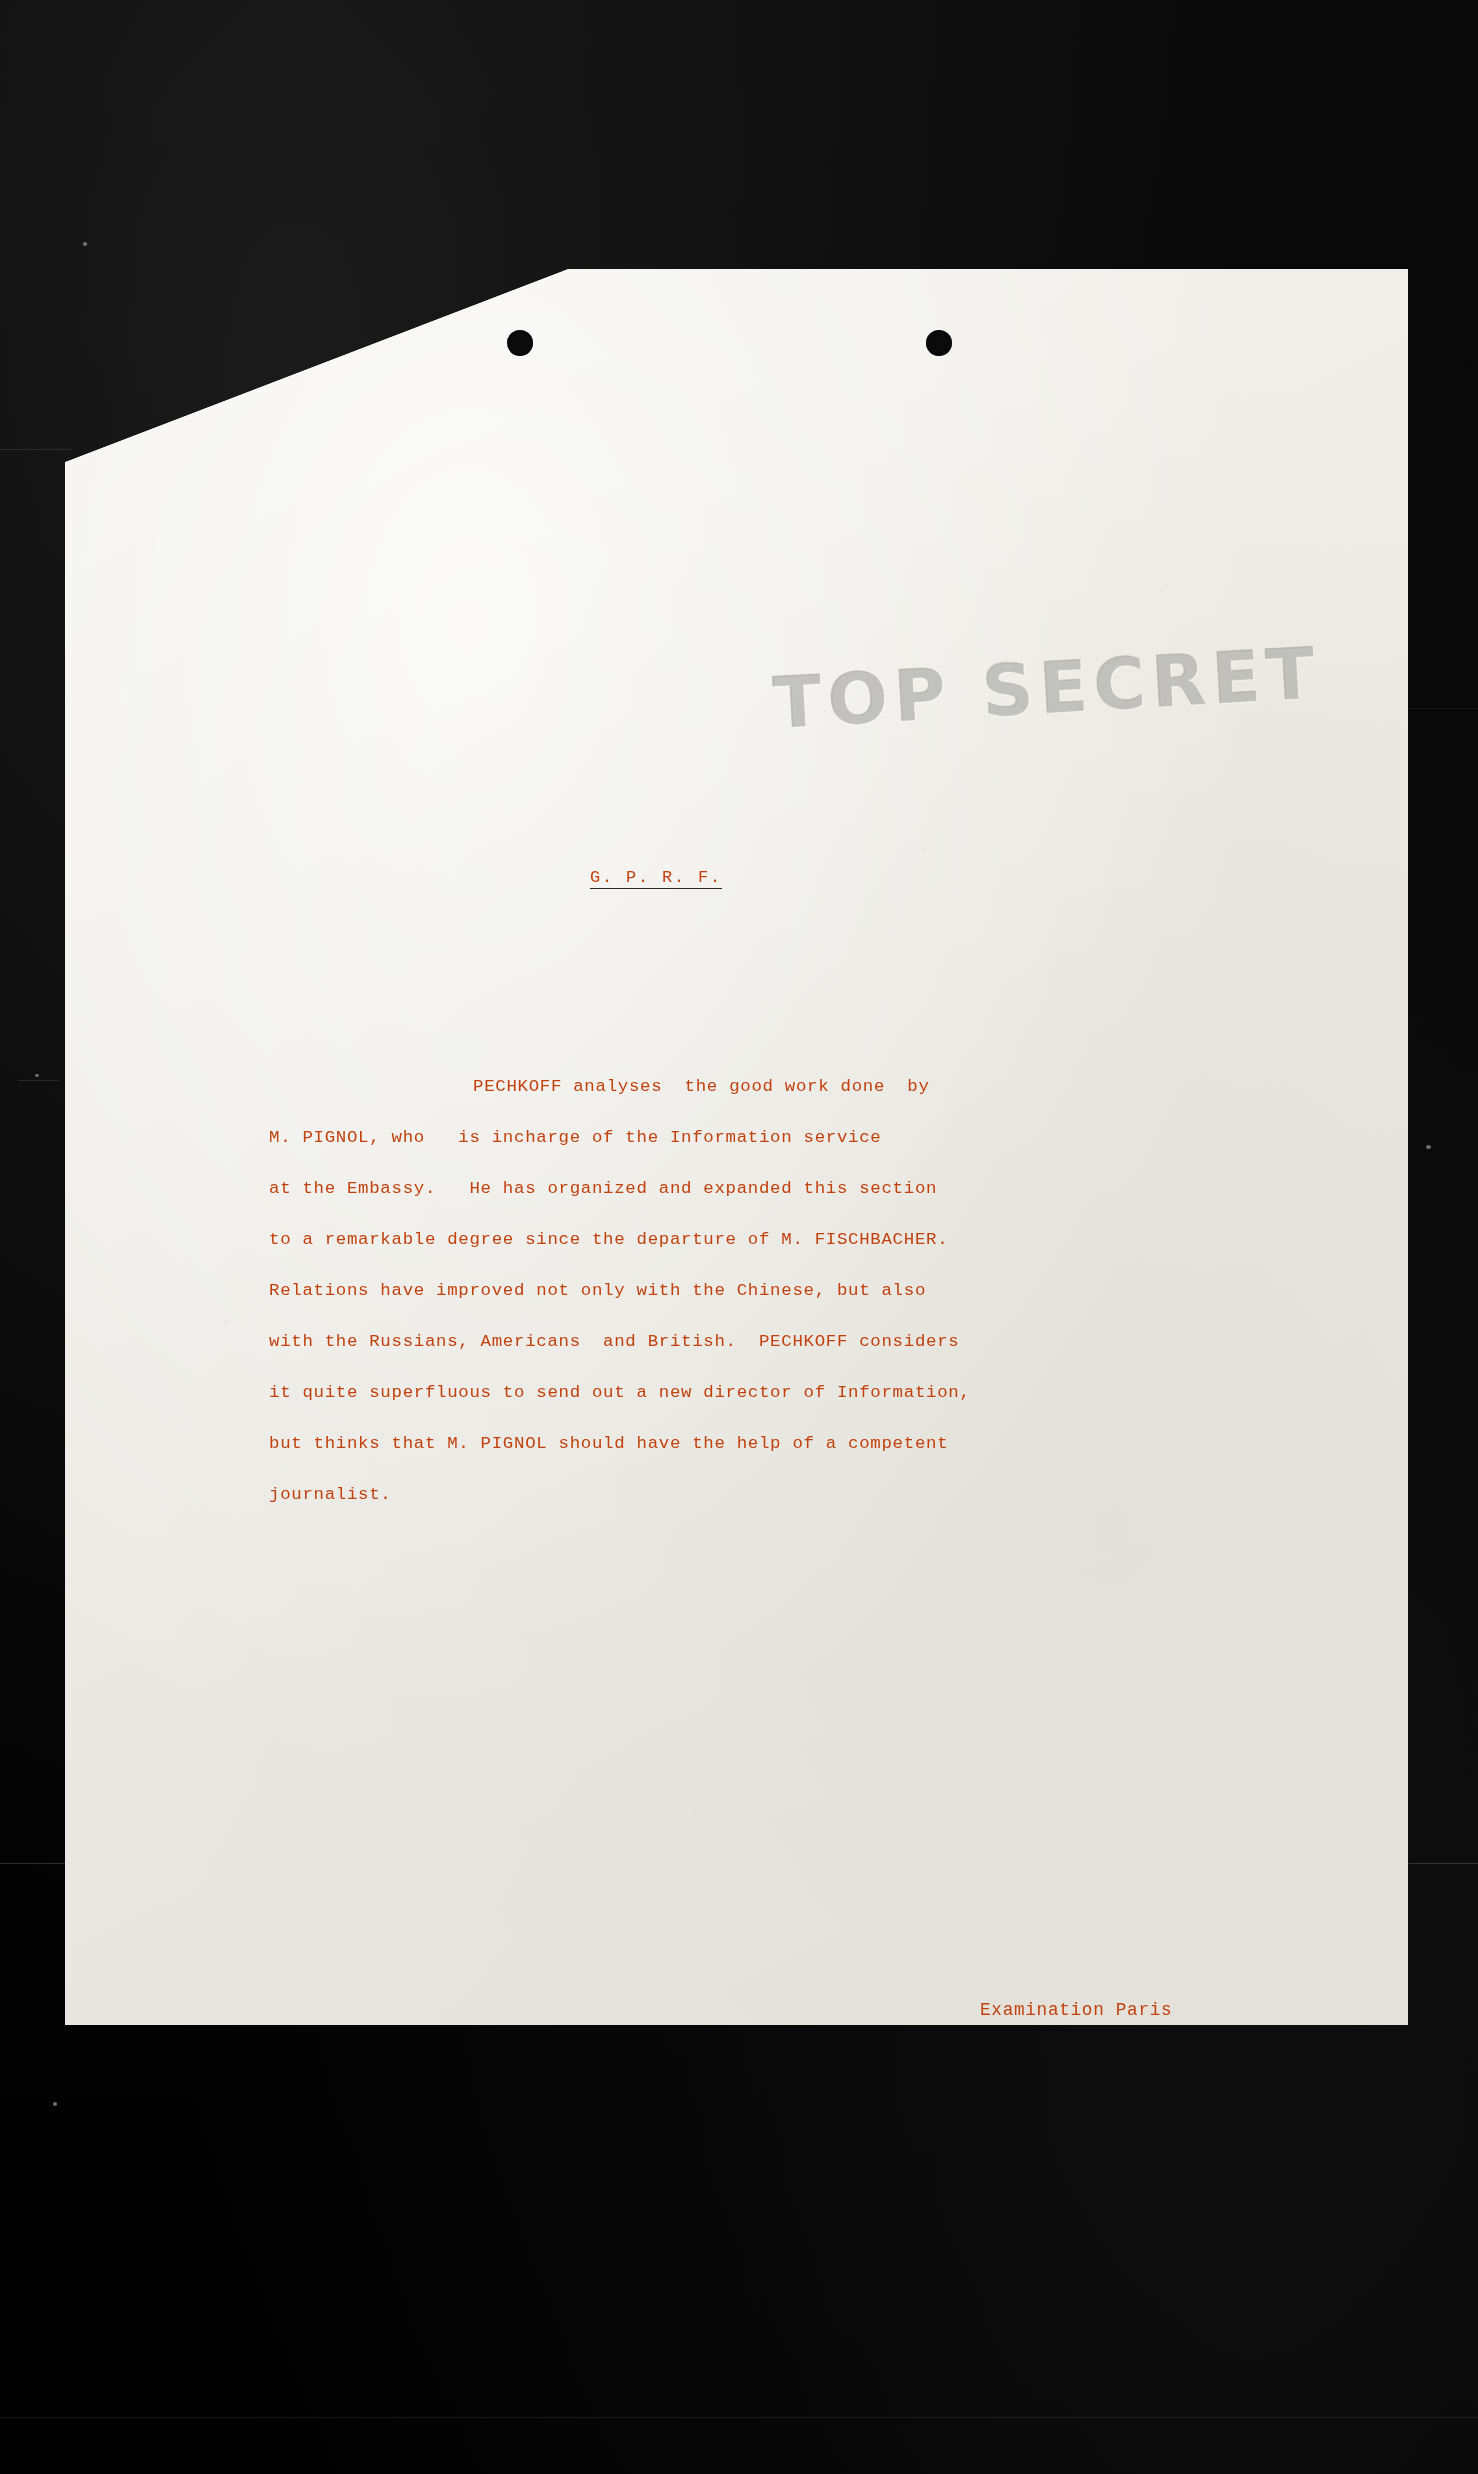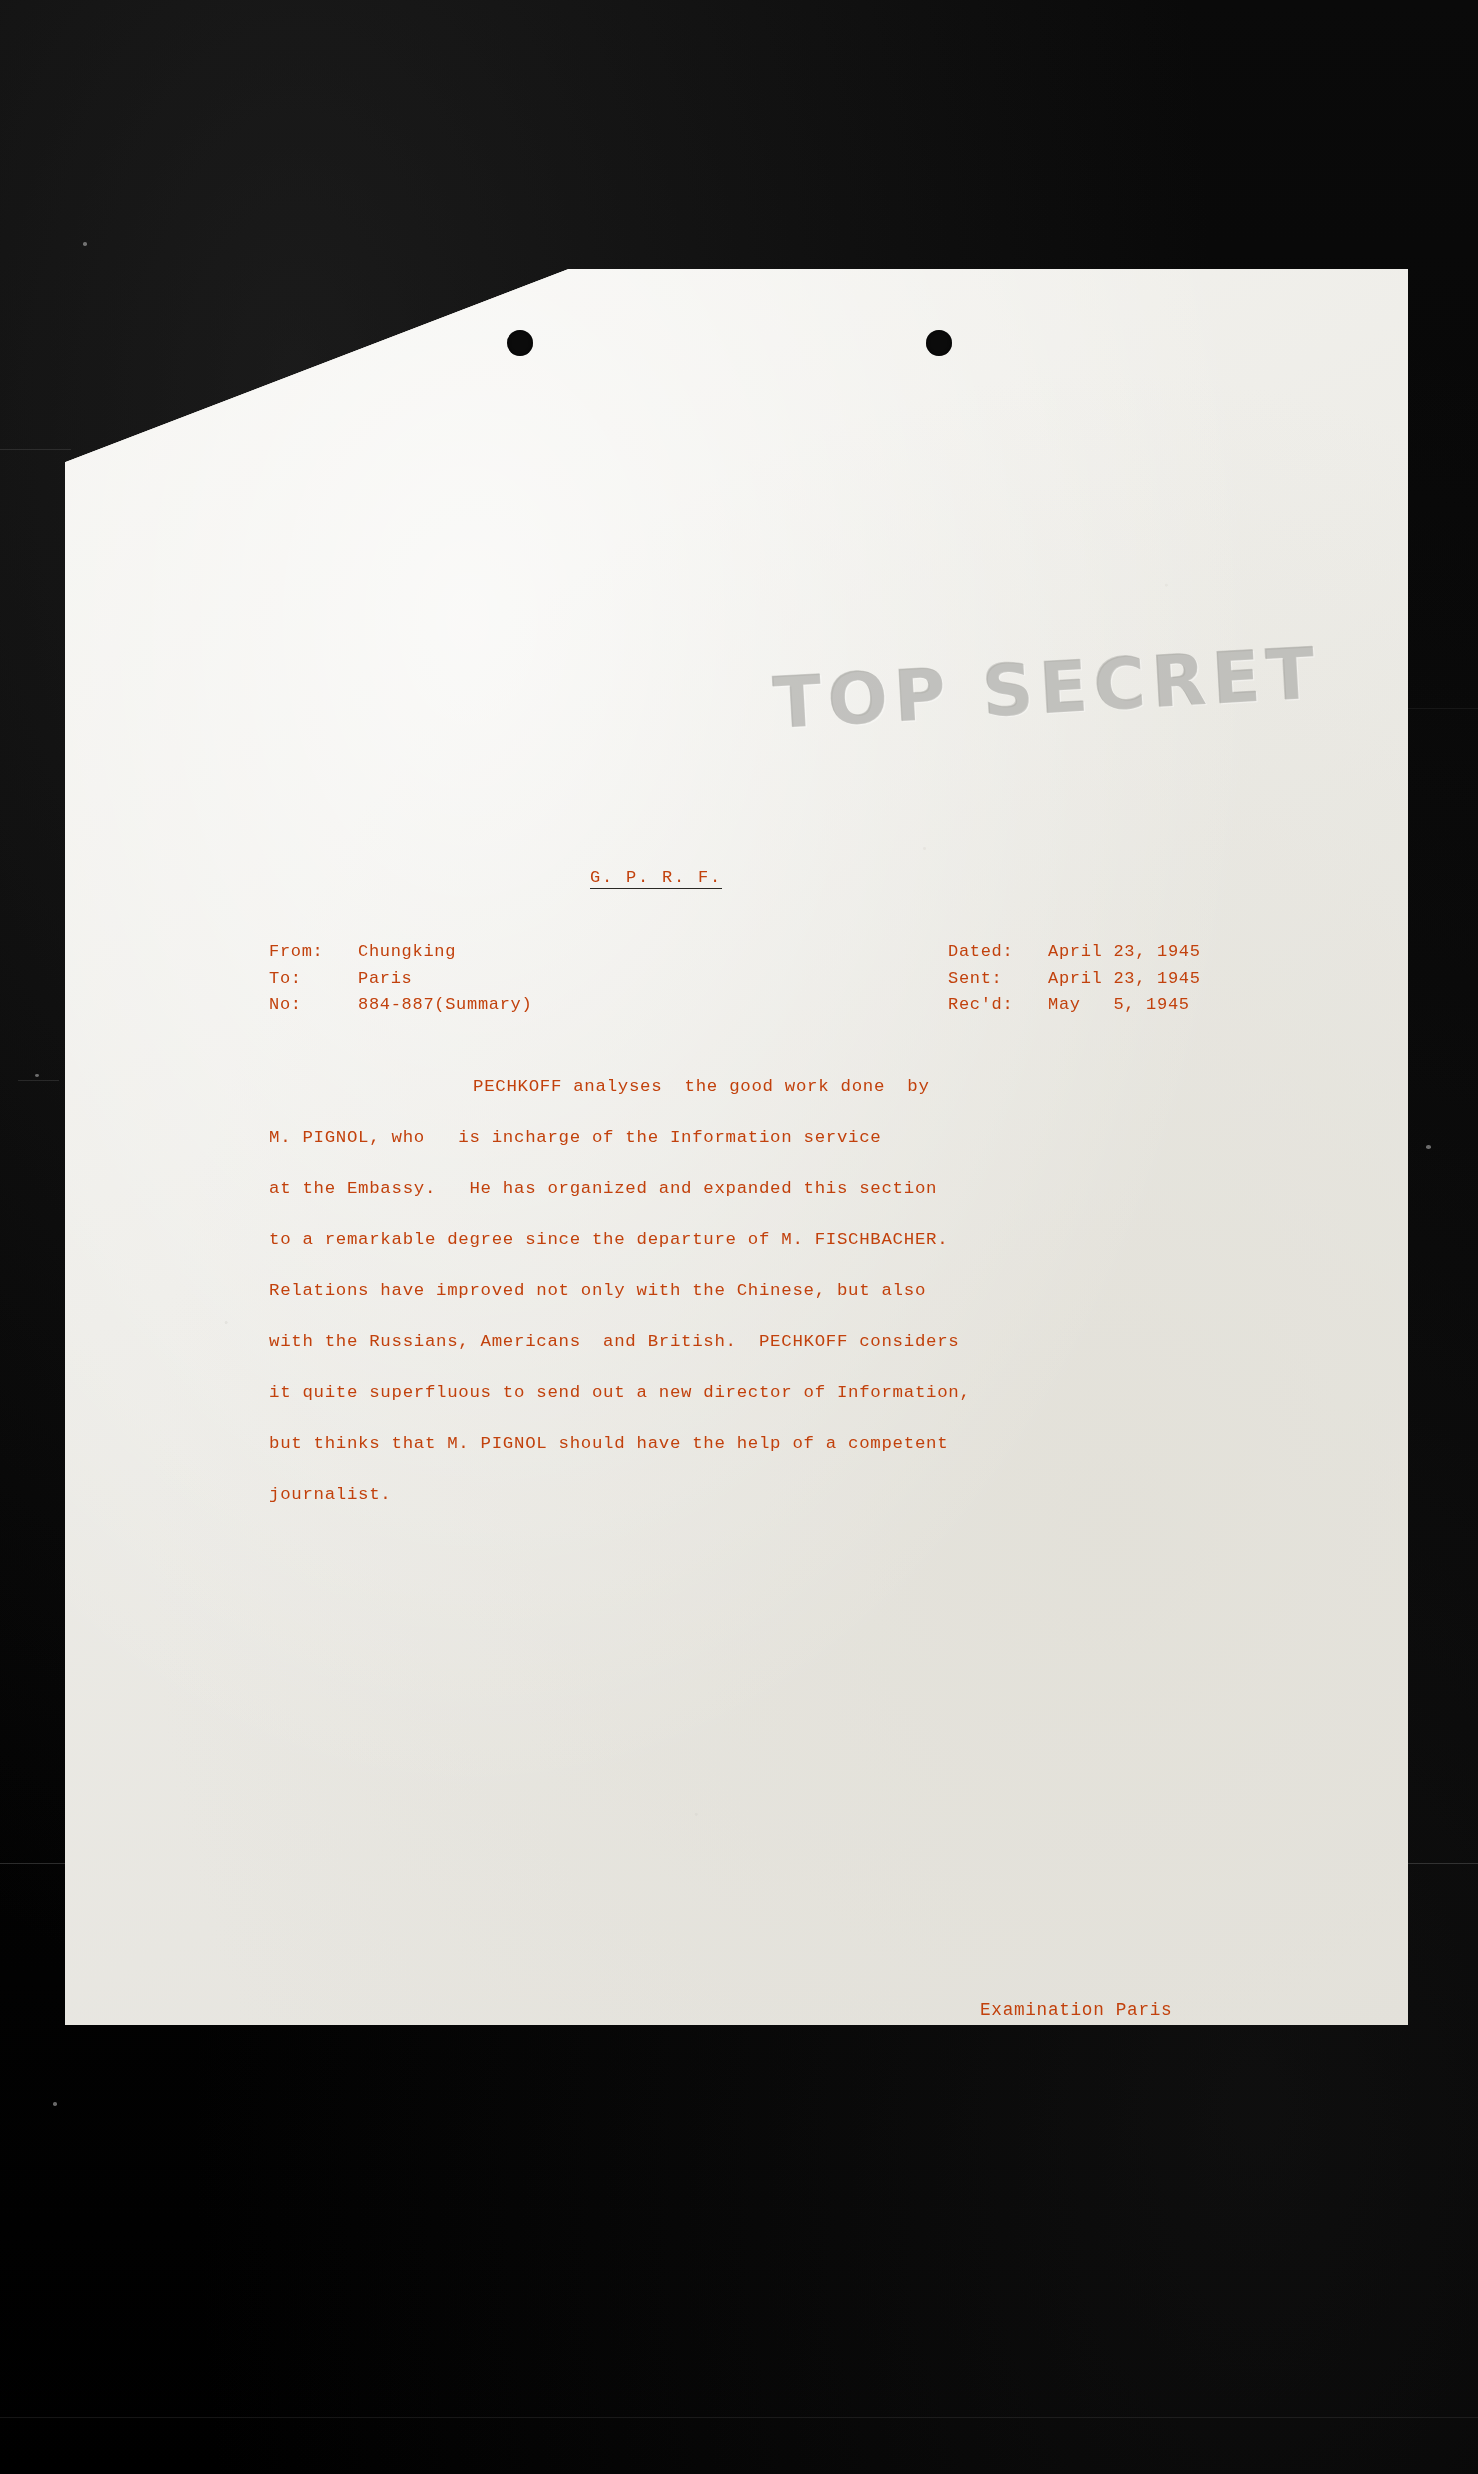--- a/index.html
+++ b/index.html
@@ -202,23 +202,21 @@
     <div class="paper-tone"></div>
     <div class="paper-mottle"></div>
 
     <div class="punch-hole" id="hole-left"></div>
     <div class="punch-hole" id="hole-right"></div>
 
     <div id="stamp">TOP SECRET</div>
 
     <div class="typed" id="heading"><span class="u">G. P. R. F.</span></div>
 
-    <div class="typed" id="meta-left"><span class="meta-row"><span class="meta-label">From:</span><span>Chungking</span></span><span class="meta-row"><span class="meta-label">To:</span><span>Paris</span></span><span class="meta-row"><span class="meta-label">No:</span><span>884-887(Summary)</span></span></div>
-
-    <div class="typed" id="meta-right"><span class="meta-row"><span class="meta-label-r">Dated:</span><span>April 23, 1945</span></span><span class="meta-row"><span class="meta-label-r">Sent:</span><span>April 23, 1945</span></span><span class="meta-row"><span class="meta-label-r">Rec'd:</span><span>May   5, 1945</span></span></div>
+
 
     <div class="typed" id="body-text"><span class="bline indent">PECHKOFF analyses  the good work done  by</span><span class="bline">M. PIGNOL, who   is incharge of the Information service</span><span class="bline">at the Embassy.   He has organized and expanded this section</span><span class="bline">to a remarkable degree since the departure of M. FISCHBACHER.</span><span class="bline">Relations have improved not only with the Chinese, but also</span><span class="bline">with the Russians, Americans  and British.  PECHKOFF considers</span><span class="bline">it quite superfluous to send out a new director of Information,</span><span class="bline">but thinks that M. PIGNOL should have the help of a competent</span><span class="bline">journalist.</span></div>
 
     <div class="typed" id="footer-left">File FG-6349</div>
 
     <div class="typed" id="footer-right"><span class="bline">Examination Paris</span><span class="bline">National Research Council</span><span class="bline">May 9, 1945</span></div>
 
     <div id="page-number">18</div>
   </div>
 </div>

